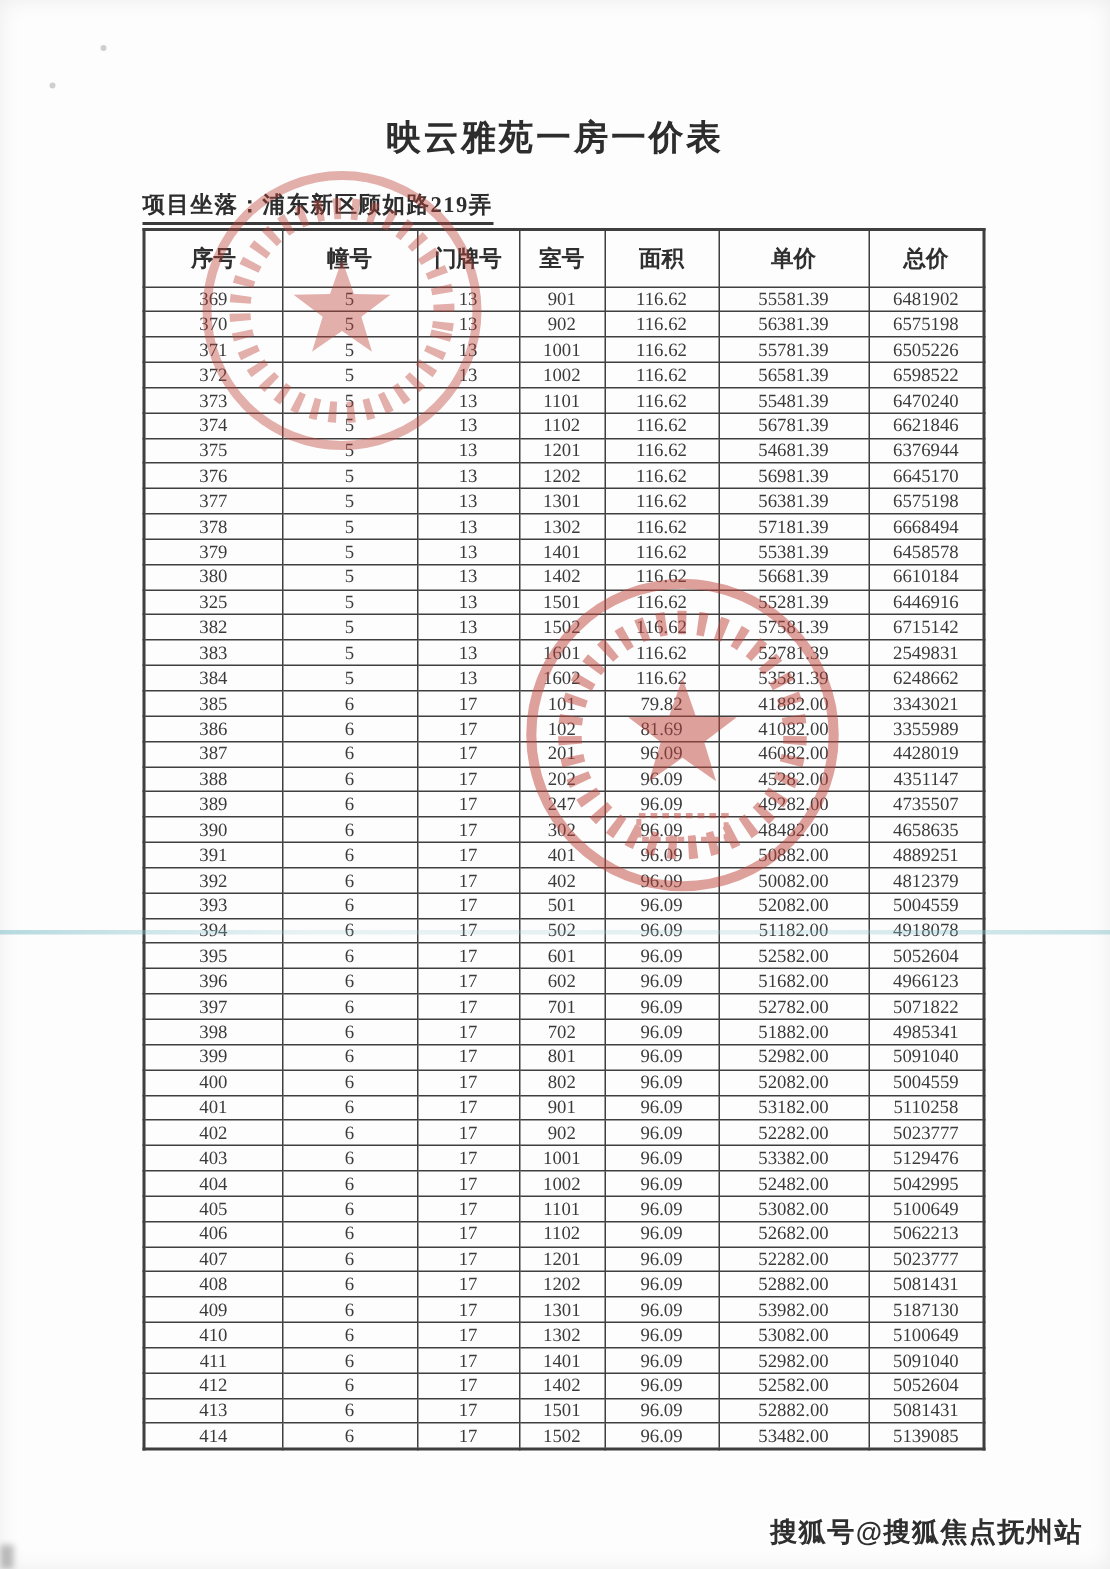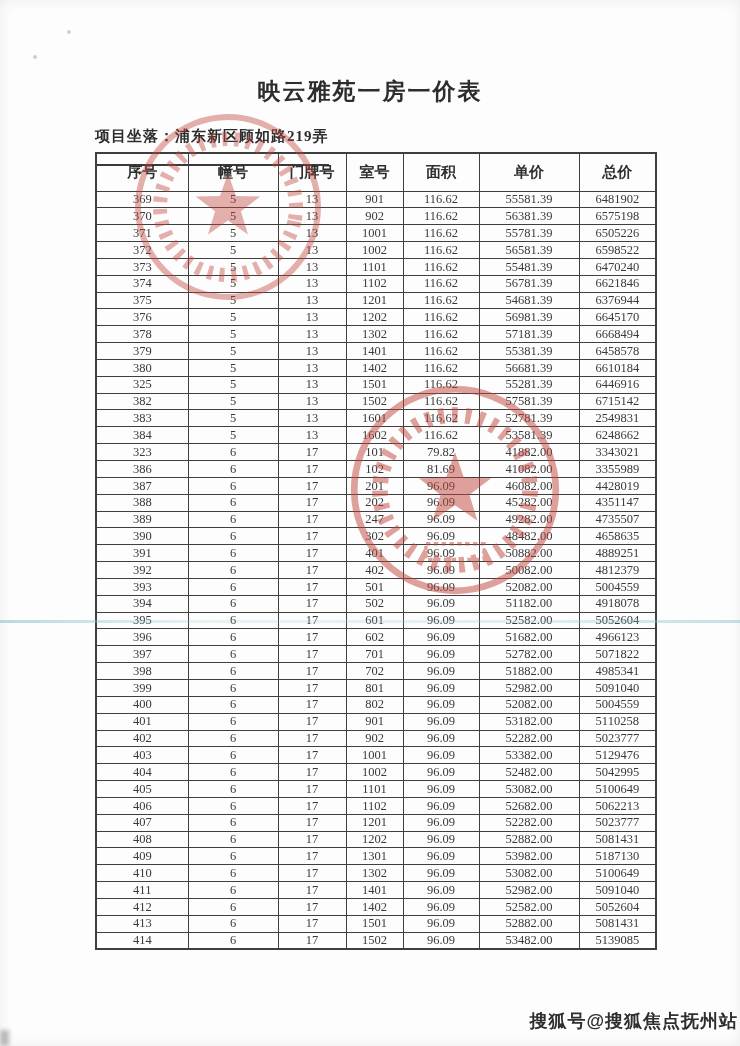--- a/index.html
+++ b/index.html
@@ -18,21 +18,21 @@
     position:absolute;inset:0;background:#fdfdfd;
     box-shadow:inset 0 0 14px rgba(0,0,0,0.07);
   }
   .title{
     position:absolute;top:76px;left:0;width:740px;text-align:center;
     font-size:23px;font-weight:bold;color:#2d2d2d;letter-spacing:2px;
   }
   .location{
     position:absolute;top:127px;left:95px;
     font-size:15px;font-weight:bold;color:#2d2d2d;
-    border-bottom:2px solid #3a3a3a;padding-bottom:18px;letter-spacing:1px;text-align:center;
+    border-bottom:2px solid #3a3a3a;padding-bottom:2px;letter-spacing:1px;text-align:center;
   }
   table.price-table{
     position:absolute;top:152px;left:95px;width:560px;
     border-collapse:collapse;table-layout:fixed;
     background:transparent;
     padding-left:22px;
   }
   table.price-table th,
   table.price-table td{
     border:1px solid var(--border);
@@ -59,21 +59,21 @@
       rgba(155,203,211,0.28) 70%, rgba(125,190,200,0.45));
   }
   .speck{position:absolute;border-radius:50%;background:#cfcfcf;z-index:2;}
   .speck-1{left:67px;top:30px;width:4px;height:4px;}
   .speck-2{left:33px;top:55px;width:4px;height:4px;}
   .corner-smudge{
     position:absolute;left:0;top:1030px;width:9px;height:16px;z-index:2;
     background:#b9b9b9;filter:blur(2px);
   }
   .watermark{
-    position:absolute;top:1009px;right:2px;z-index:8;
+    position:absolute;top:1009px;right:18px;z-index:8;
     font-family:"Liberation Sans","DejaVu Sans",sans-serif;
     font-size:18px;font-weight:bold;color:#2f2f2f;letter-spacing:1px;
     text-shadow:-1px -1px 0 #fff,1px -1px 0 #fff,-1px 1px 0 #fff,
                  1px 1px 0 #fff,0 0 3px #fff;
   }
 </style>
 </head>
 <body>
 
 <div class="page">
@@ -173,20 +173,29 @@
         <tr>
           <td>376</td>
           <td>5</td>
           <td>13</td>
           <td>1202</td>
           <td>116.62</td>
           <td>56981.39</td>
           <td>6645170</td>
         </tr>
         <tr>
+          <td>377</td>
+          <td>5</td>
+          <td>13</td>
+          <td>1301</td>
+          <td>116.62</td>
+          <td>56381.39</td>
+          <td>6575198</td>
+        </tr>
+        <tr>
           <td>378</td>
           <td>5</td>
           <td>13</td>
           <td>1302</td>
           <td>116.62</td>
           <td>57181.39</td>
           <td>6668494</td>
         </tr>
         <tr>
           <td>379</td>
@@ -236,21 +245,21 @@
         <tr>
           <td>384</td>
           <td>5</td>
           <td>13</td>
           <td>1602</td>
           <td>116.62</td>
           <td>53581.39</td>
           <td>6248662</td>
         </tr>
         <tr>
-          <td>323</td>
+          <td>385</td>
           <td>6</td>
           <td>17</td>
           <td>101</td>
           <td>79.82</td>
           <td>41882.00</td>
           <td>3343021</td>
         </tr>
         <tr>
           <td>386</td>
           <td>6</td>

